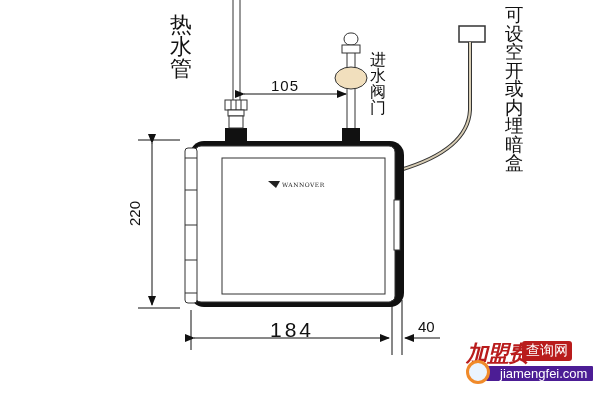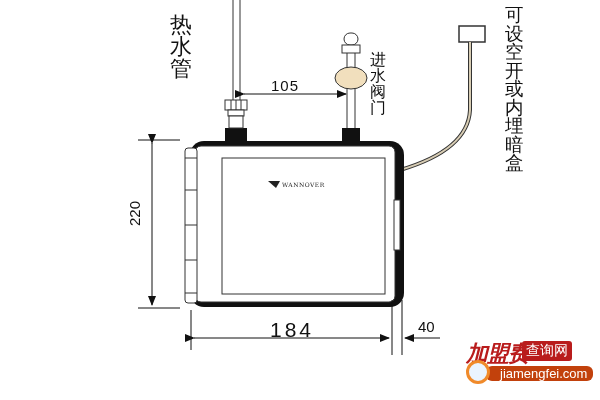--- a/index.html
+++ b/index.html
@@ -3,21 +3,21 @@
 <meta charset="utf-8">
 <style>
   html,body{margin:0;padding:0;background:#fff;}
   body{width:600px;height:400px;position:relative;overflow:hidden;font-family:"DejaVu Sans",sans-serif;}
   .abs{position:absolute;}
   .vtext{position:absolute;color:#111;font-family:"DejaVu Sans",sans-serif;line-height:1;}
   .vtext span{display:block;}
   .dim{position:absolute;font-family:"Liberation Sans",sans-serif;color:#111;}
   .logo-top{position:absolute;left:466px;top:339px;font-size:22px;font-weight:bold;font-style:italic;color:#b91c1c;letter-spacing:-1px;}
   .logo-tag{position:absolute;left:522px;top:341px;background:#b91c1c;color:#fff;font-size:14px;padding:1px 4px;border-radius:3px;}
-  .logo-url{position:absolute;left:486px;top:366px;background:#c2410c;color:#fff;font-size:13px;padding:0 6px 0 14px;border-radius:6px;font-family:"Liberation Sans",sans-serif;}
+  .logo-url{position:absolute;left:486px;top:366px;background:#4c1d95;color:#fff;font-size:13px;padding:0 6px 0 14px;border-radius:1px;font-family:"Liberation Sans",sans-serif;}
   .logo-mag{position:absolute;left:466px;top:360px;width:18px;height:18px;border:3px solid #f08a2a;border-radius:50%;background:#eaf4ff;}
 </style>
 </head>
 <body>
 
 <svg class="abs" style="left:0;top:0" width="600" height="400">
   <defs>
     <marker id="arr" markerWidth="10" markerHeight="10" refX="9" refY="5" orient="auto" markerUnits="userSpaceOnUse">
       <path d="M0,1 L10,5 L0,9 Z" fill="#111"></path>
     </marker>

